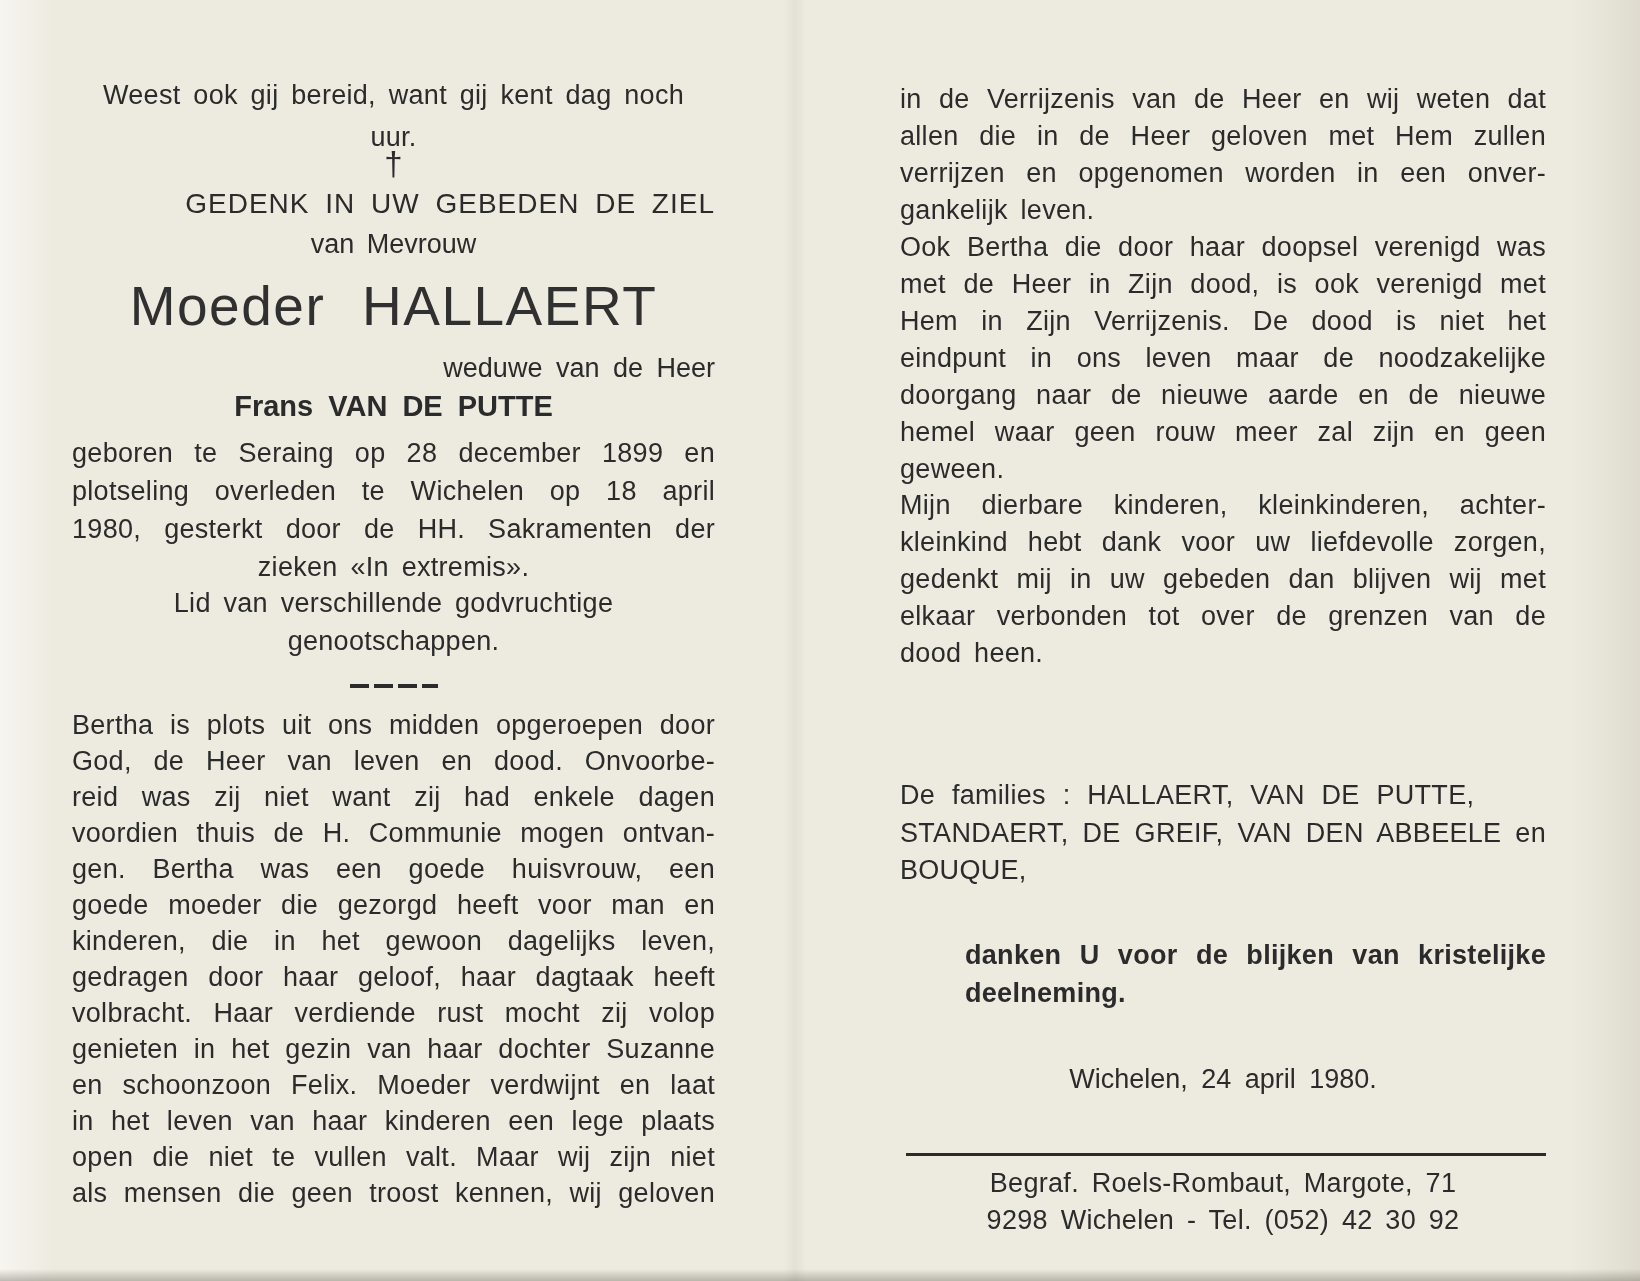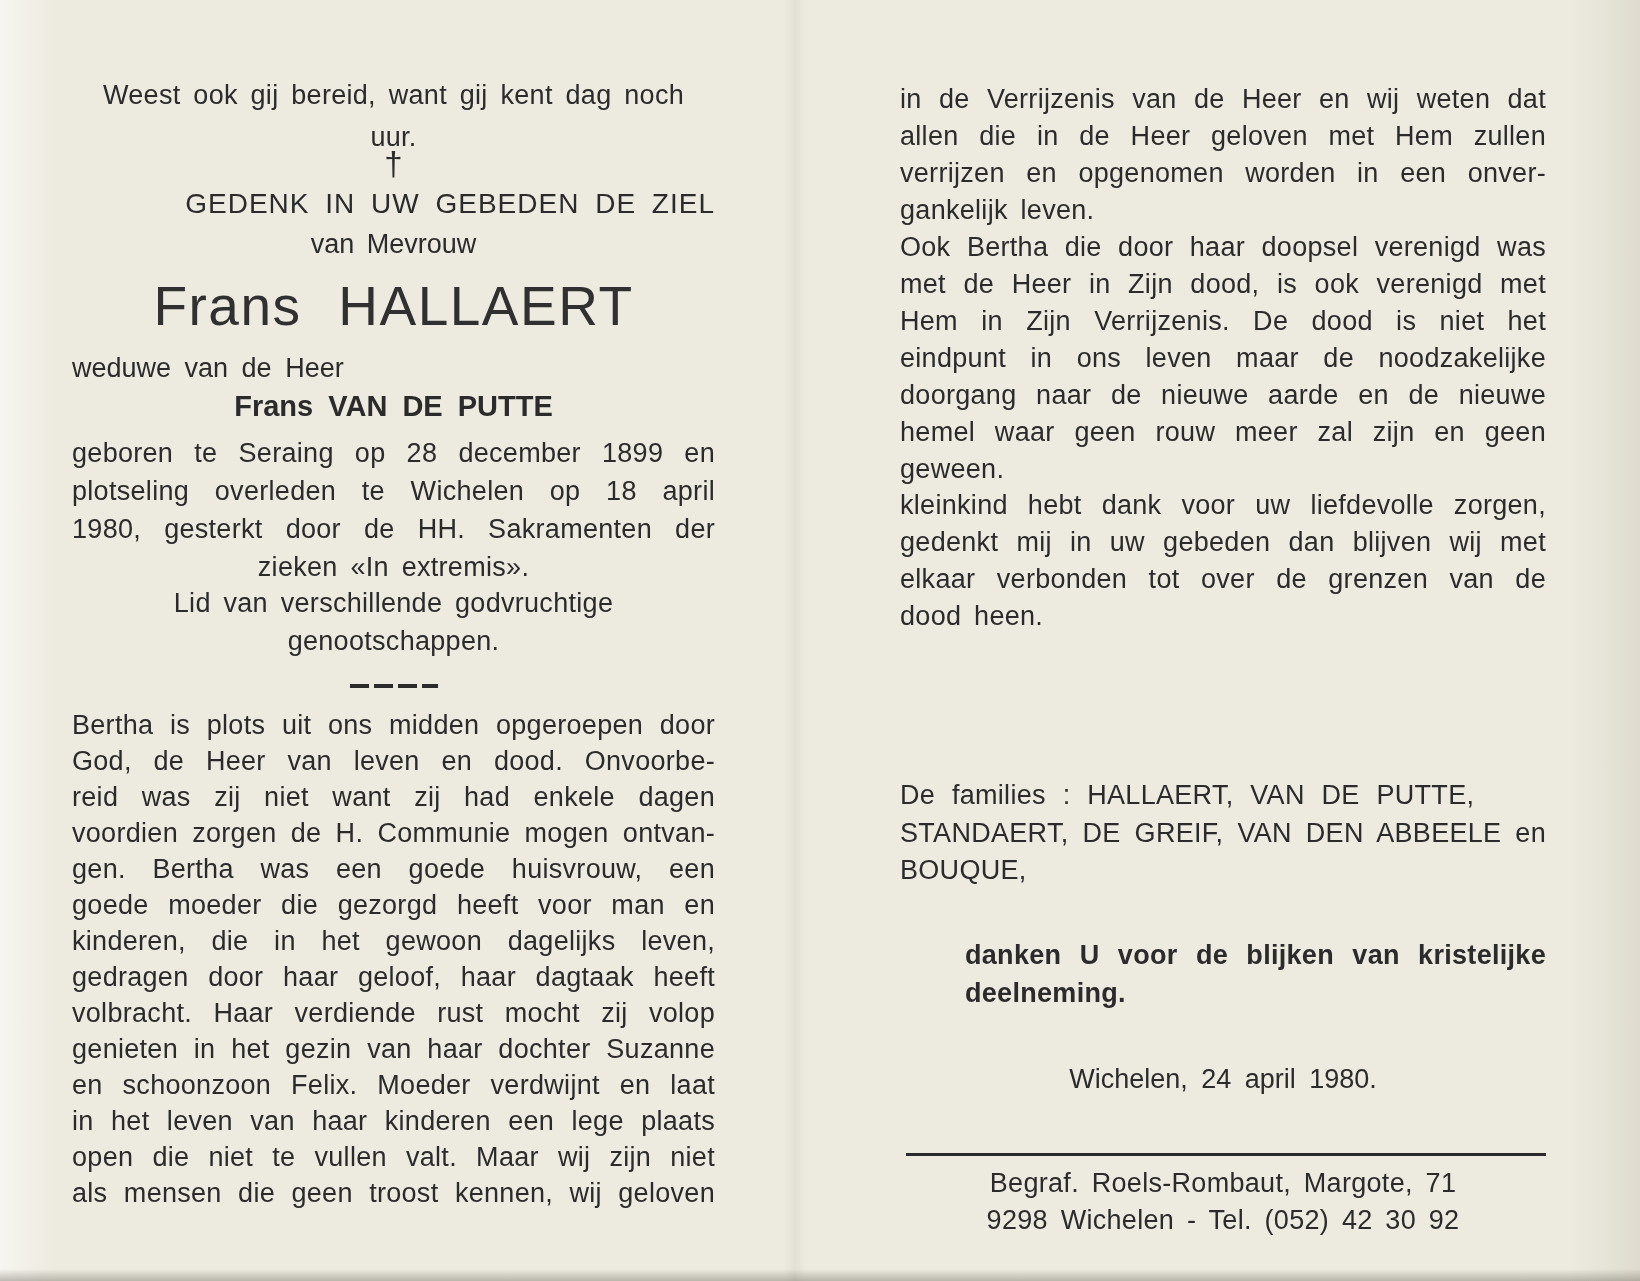--- a/index.html
+++ b/index.html
@@ -31,21 +31,21 @@
   .ln.l{text-align:left;text-align-last:left;}
   .ln.w{text-align:left;text-align-last:left;word-spacing:9px;}
 
   
   .quote{top:80px;}
   .quote .ln{height:42px;font-size:27px;}
   .cross{top:146px;text-align:center;font-size:33px;line-height:36px;}
   .heading{top:188px;text-align:right;font-size:28px;letter-spacing:1px;word-spacing:7px;}
   .submev{top:229px;text-align:center;font-size:27px;word-spacing:5px;}
   .name{top:274px;text-align:center;font-size:55px;letter-spacing:1.5px;word-spacing:20px;color:#303030;}
-  .widow{top:353px;text-align:left;font-size:27px;word-spacing:6px;}
+  .widow{top:353px;text-align:right;font-size:27px;word-spacing:6px;}
   .husband{top:390px;text-align:center;font-size:29px;font-weight:700;word-spacing:7px;}
   .bio{top:438px;}
   .bio .ln{height:38px;}
   .membership{top:588px;}
   .membership .ln{height:38px;}
   .divider{top:684px;height:4px;}
   .divider .bar{width:88px;height:4px;margin:0 auto;
     background:repeating-linear-gradient(90deg,#2b2b2b 0 19px,rgba(0,0,0,0) 19px 24px);}
   .eulogy{top:710px;}
   .eulogy .ln{height:36px;}
@@ -69,41 +69,41 @@
 <div class="card">
 
   <section class="col left">
     <div class="blk quote">
         <div class="ln c">Weest ook gij bereid, want gij kent dag noch</div>
         <div class="ln c">uur.</div>
       </div>
     <div class="blk cross">†</div>
     <div class="blk heading">GEDENK IN UW GEBEDEN DE ZIEL</div>
     <div class="blk submev">van Mevrouw</div>
-    <div class="blk name">Frans HALLAERT</div>
+    <div class="blk name">Moeder HALLAERT</div>
     <div class="blk widow">weduwe van de Heer</div>
     <div class="blk husband">Frans VAN DE PUTTE</div>
     <div class="blk bio">
         <div class="ln j">geboren te Seraing op 28 december 1899 en</div>
         <div class="ln j">plotseling overleden te Wichelen op 18 april</div>
         <div class="ln j">1980, gesterkt door de HH.  Sakramenten der</div>
         <div class="ln c">zieken «In extremis».</div>
       </div>
     <div class="blk membership">
         <div class="ln c">Lid van verschillende godvruchtige</div>
         <div class="ln c">genootschappen.</div>
       </div>
     <div class="blk divider">
       <div class="bar"></div>
     </div>
     <div class="blk eulogy">
         <div class="ln j">Bertha is plots uit ons midden opgeroepen door</div>
         <div class="ln j">God, de Heer van leven en dood. Onvoorbe-</div>
         <div class="ln j">reid was zij niet want zij had enkele dagen</div>
-        <div class="ln j">voordien zorgen de H. Communie mogen ontvan-</div>
+        <div class="ln j">voordien thuis de H. Communie mogen ontvan-</div>
         <div class="ln j">gen. Bertha was een goede huisvrouw, een</div>
         <div class="ln j">goede moeder die gezorgd heeft voor man en</div>
         <div class="ln j">kinderen, die in het gewoon dagelijks leven,</div>
         <div class="ln j">gedragen door haar geloof, haar dagtaak heeft</div>
         <div class="ln j">volbracht. Haar verdiende rust mocht zij volop</div>
         <div class="ln j">genieten in het gezin van haar dochter Suzanne</div>
         <div class="ln j">en schoonzoon Felix. Moeder verdwijnt en laat</div>
         <div class="ln j">in het leven van haar kinderen een lege plaats</div>
         <div class="ln j">open die niet te vullen valt. Maar wij zijn niet</div>
         <div class="ln j">als mensen die geen troost kennen, wij geloven</div>
@@ -120,20 +120,21 @@
     <div class="blk rpar2">
         <div class="ln j">Ook Bertha die door haar doopsel verenigd was</div>
         <div class="ln j">met de Heer in Zijn dood, is ook verenigd met</div>
         <div class="ln j">Hem in Zijn Verrijzenis. De dood is niet het</div>
         <div class="ln j">eindpunt in ons leven maar de noodzakelijke</div>
         <div class="ln j">doorgang naar de nieuwe aarde en de nieuwe</div>
         <div class="ln j">hemel waar geen rouw meer zal zijn en geen</div>
         <div class="ln l">geween.</div>
       </div>
     <div class="blk rpar3">
+        <div class="ln j">Mijn dierbare kinderen, kleinkinderen, achter-</div>
         <div class="ln j">kleinkind hebt dank voor uw liefdevolle zorgen,</div>
         <div class="ln j">gedenkt mij in uw gebeden dan blijven wij met</div>
         <div class="ln j">elkaar verbonden tot over de grenzen van de</div>
         <div class="ln l">dood heen.</div>
       </div>
     <div class="blk families">
         <div class="ln w">De families : HALLAERT, VAN DE PUTTE,</div>
         <div class="ln j">STANDAERT, DE GREIF, VAN DEN ABBEELE en</div>
         <div class="ln l">BOUQUE,</div>
       </div>

